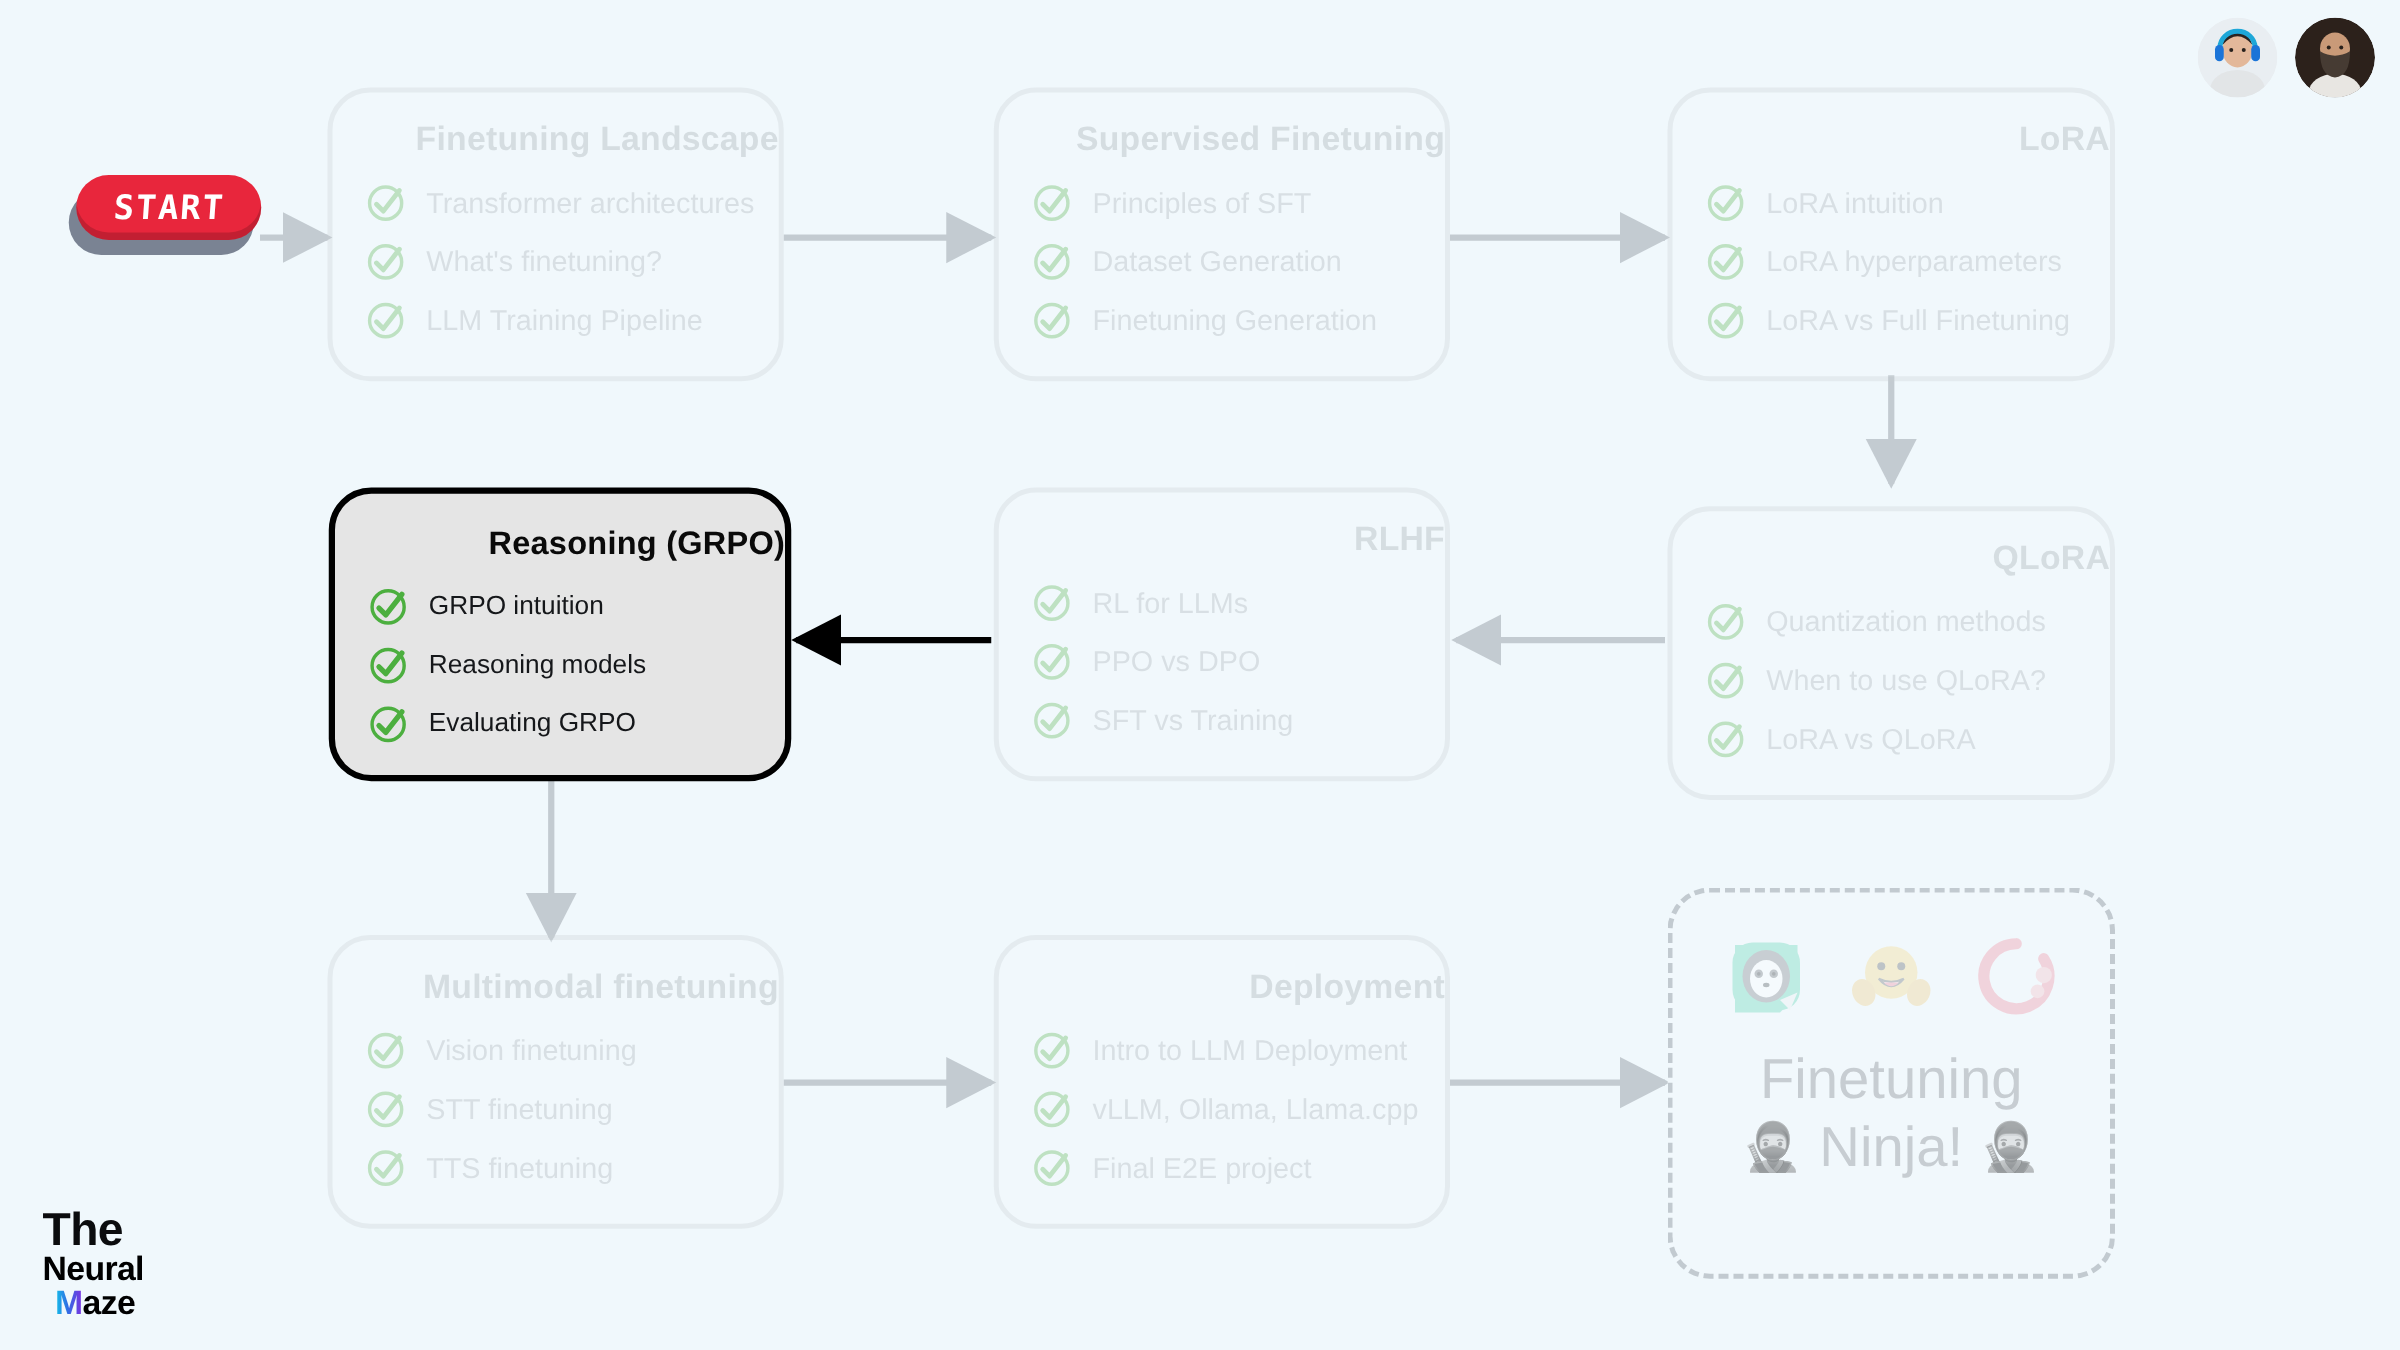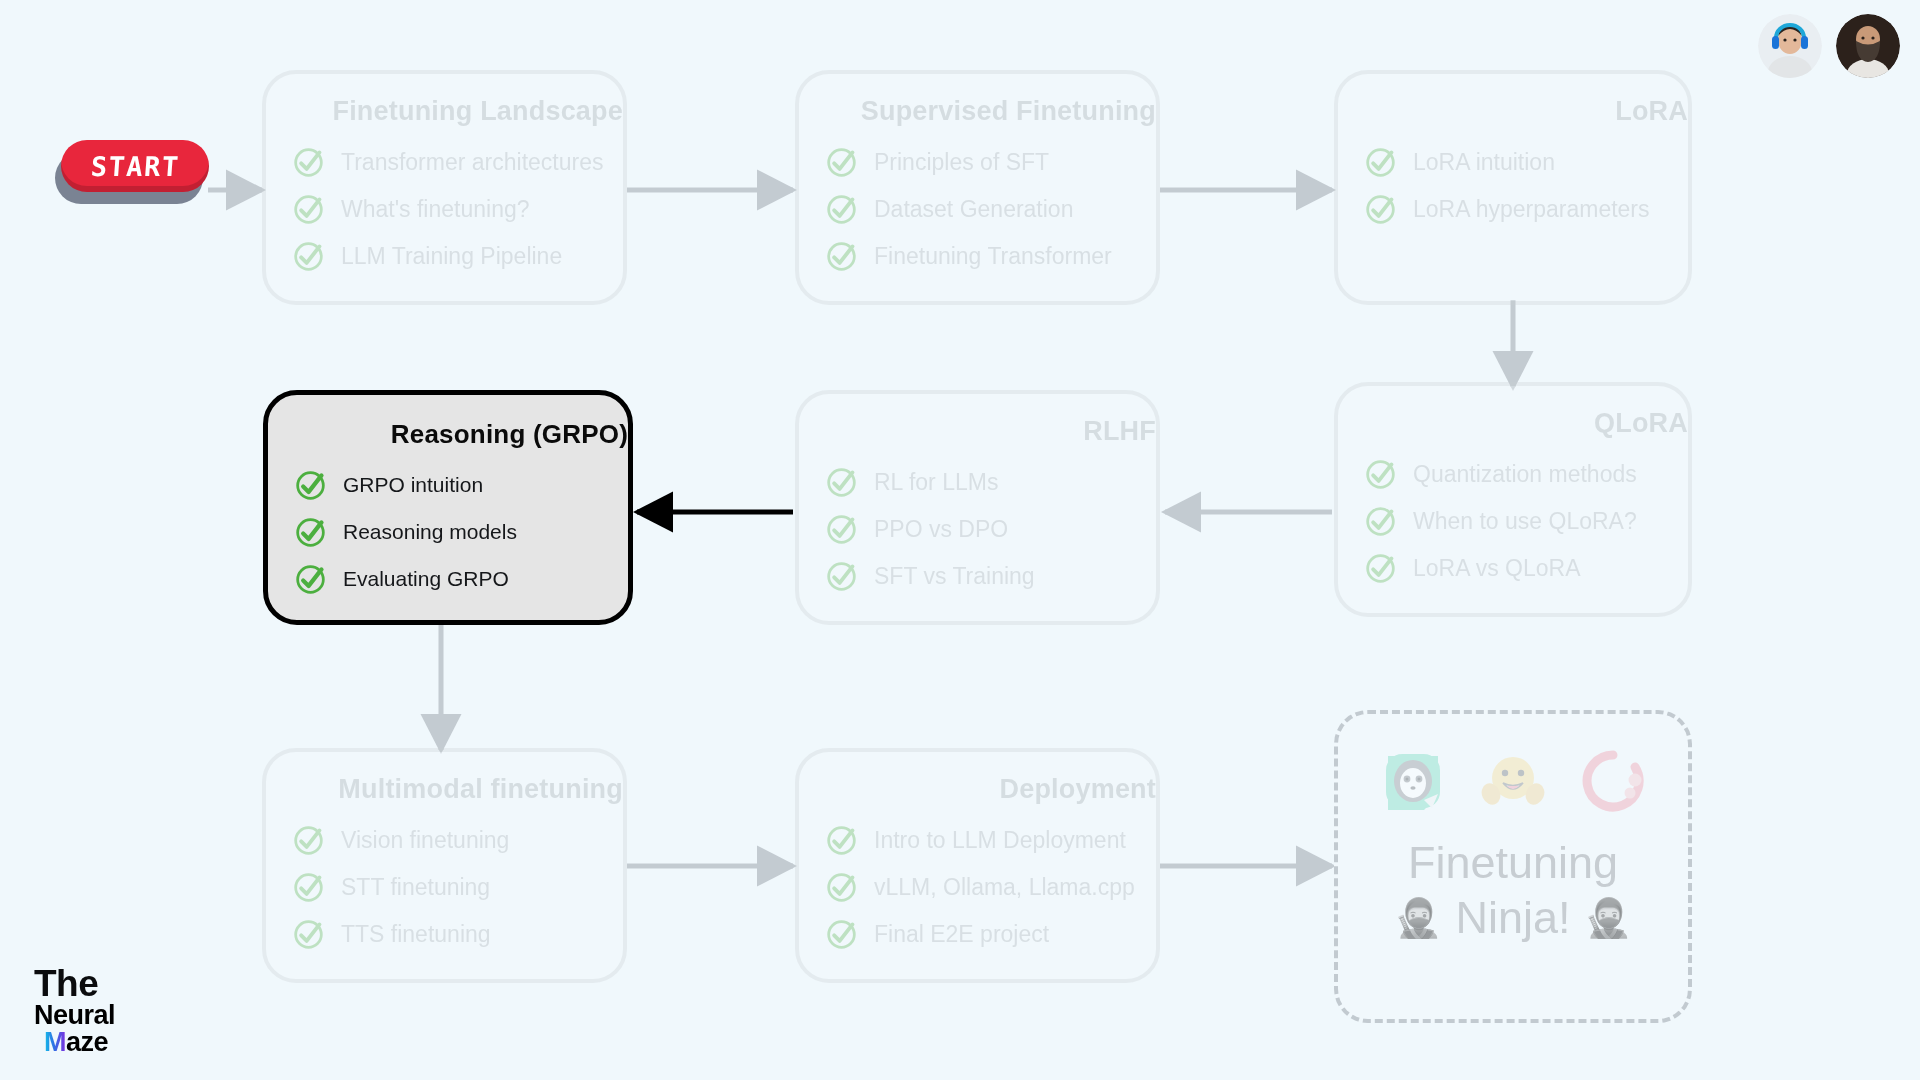--- a/index.html
+++ b/index.html
@@ -215,21 +215,21 @@
           <circle cx="18" cy="18" r="14" fill="none" stroke="#4caf3f" stroke-width="3"></circle>
           <path d="M10 19 l6 6 L30 7" fill="none" stroke="#4caf3f" stroke-width="4.2" stroke-linecap="round" stroke-linejoin="round"></path>
         </svg>
       <span class="item-label">Dataset Generation</span>
     </div>
     <div class="item">
       <svg class="check" viewBox="0 0 36 36">
           <circle cx="18" cy="18" r="14" fill="none" stroke="#4caf3f" stroke-width="3"></circle>
           <path d="M10 19 l6 6 L30 7" fill="none" stroke="#4caf3f" stroke-width="4.2" stroke-linecap="round" stroke-linejoin="round"></path>
         </svg>
-      <span class="item-label">Finetuning Transformer</span>
+      <span class="item-label">Finetuning Generation</span>
     </div>
   </div>
 </div>
 
 <div class="node dim" id="n2" style="left:1334px;top:70px;width:358px;height:235px;">
   <div class="node-title">LoRA</div>
   <div class="items">
     <div class="item">
       <svg class="check" viewBox="0 0 36 36">
           <circle cx="18" cy="18" r="14" fill="none" stroke="#4caf3f" stroke-width="3"></circle>
@@ -237,24 +237,31 @@
         </svg>
       <span class="item-label">LoRA intuition</span>
     </div>
     <div class="item">
       <svg class="check" viewBox="0 0 36 36">
           <circle cx="18" cy="18" r="14" fill="none" stroke="#4caf3f" stroke-width="3"></circle>
           <path d="M10 19 l6 6 L30 7" fill="none" stroke="#4caf3f" stroke-width="4.2" stroke-linecap="round" stroke-linejoin="round"></path>
         </svg>
       <span class="item-label">LoRA hyperparameters</span>
     </div>
-  </div>
-</div>
-
-<div class="node dim" id="n3" style="left:1334px;top:382px;width:358px;height:235px;">
+    <div class="item">
+      <svg class="check" viewBox="0 0 36 36">
+          <circle cx="18" cy="18" r="14" fill="none" stroke="#4caf3f" stroke-width="3"></circle>
+          <path d="M10 19 l6 6 L30 7" fill="none" stroke="#4caf3f" stroke-width="4.2" stroke-linecap="round" stroke-linejoin="round"></path>
+        </svg>
+      <span class="item-label">LoRA vs Full Finetuning</span>
+    </div>
+  </div>
+</div>
+
+<div class="node dim" id="n3" style="left:1334px;top:405px;width:358px;height:235px;">
   <div class="node-title">QLoRA</div>
   <div class="items">
     <div class="item">
       <svg class="check" viewBox="0 0 36 36">
           <circle cx="18" cy="18" r="14" fill="none" stroke="#4caf3f" stroke-width="3"></circle>
           <path d="M10 19 l6 6 L30 7" fill="none" stroke="#4caf3f" stroke-width="4.2" stroke-linecap="round" stroke-linejoin="round"></path>
         </svg>
       <span class="item-label">Quantization methods</span>
     </div>
     <div class="item">

